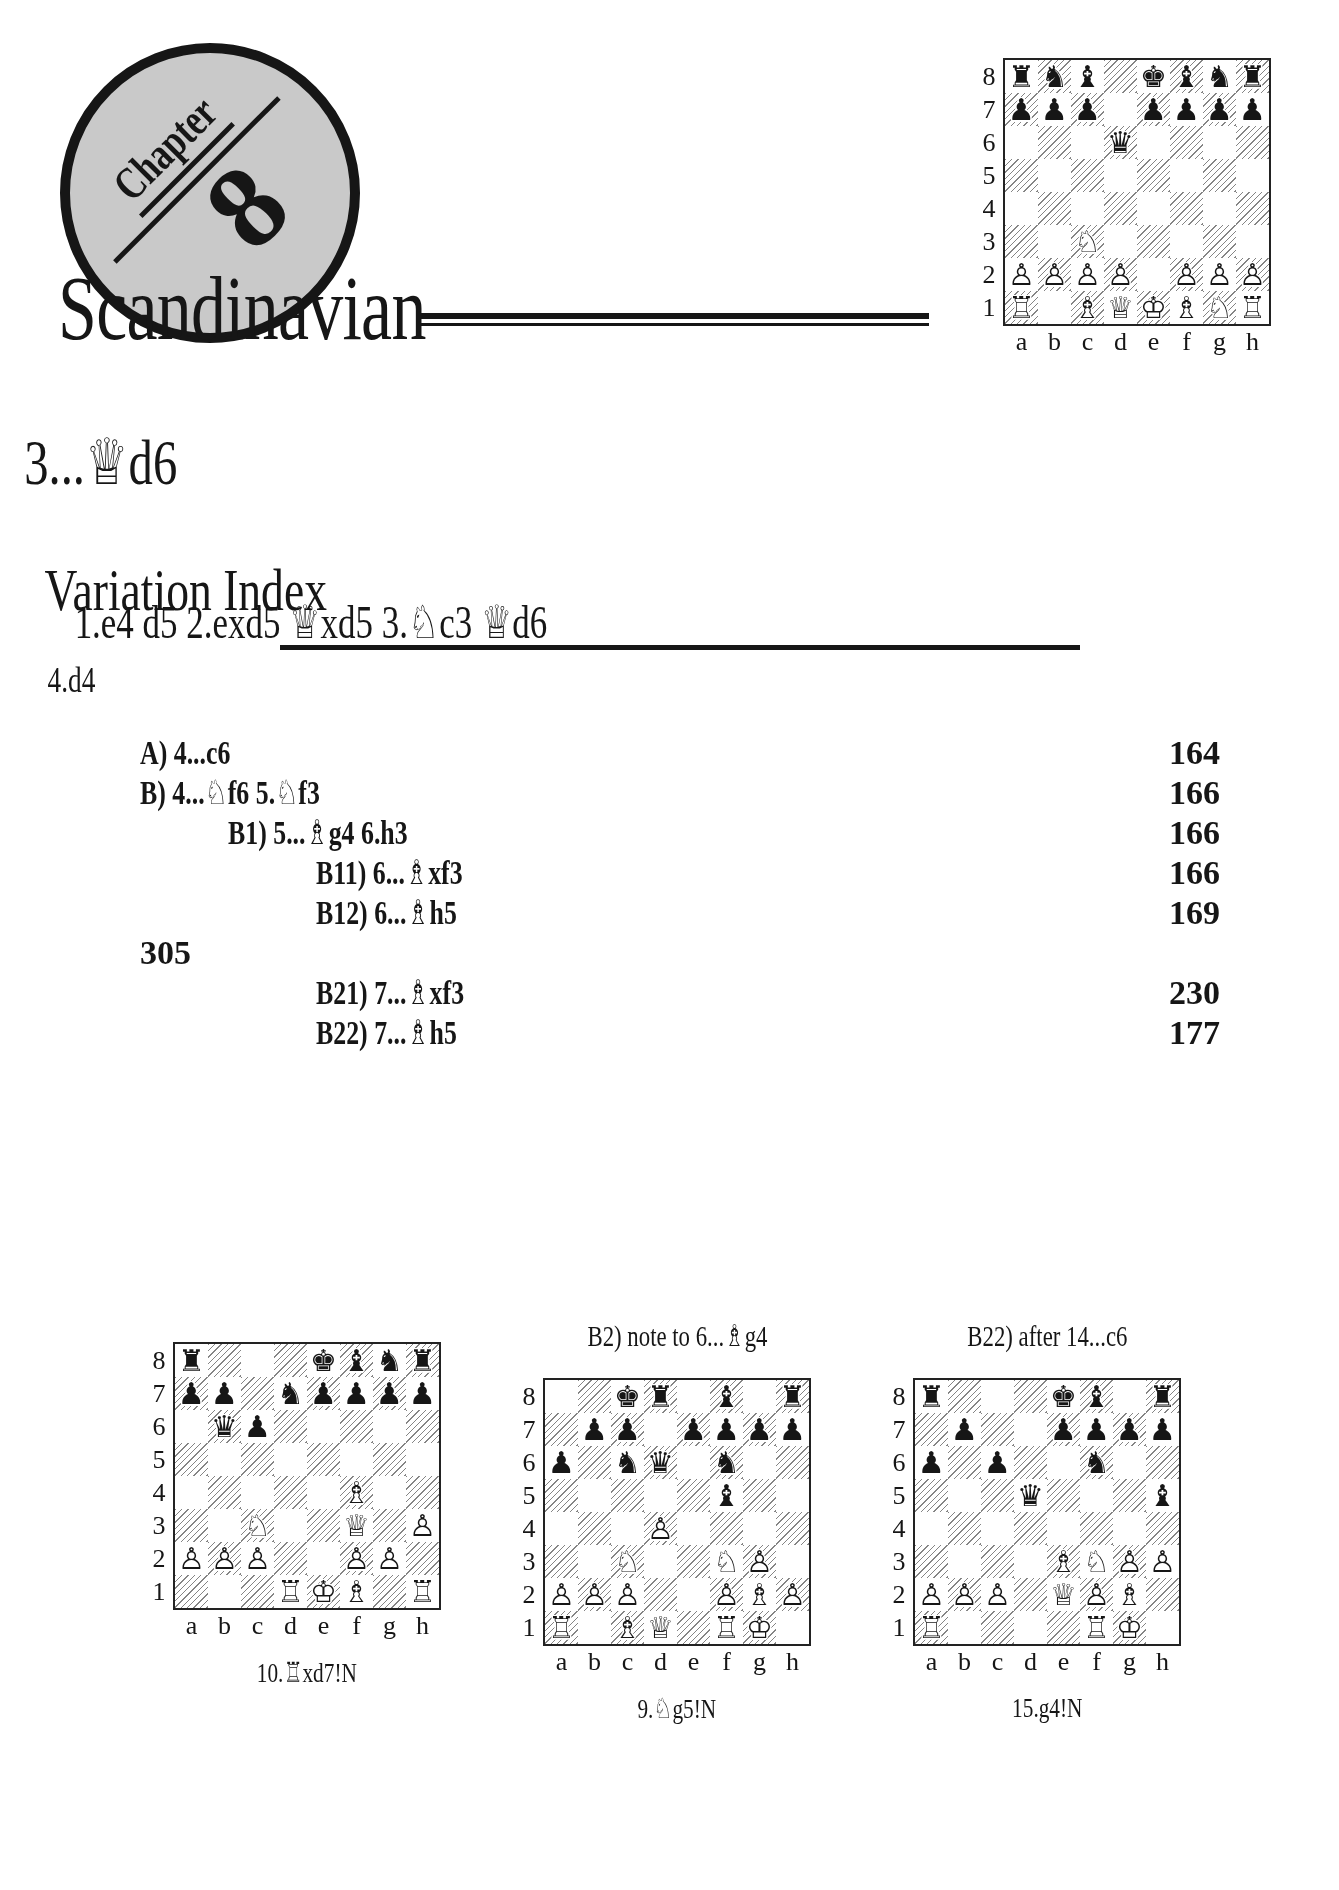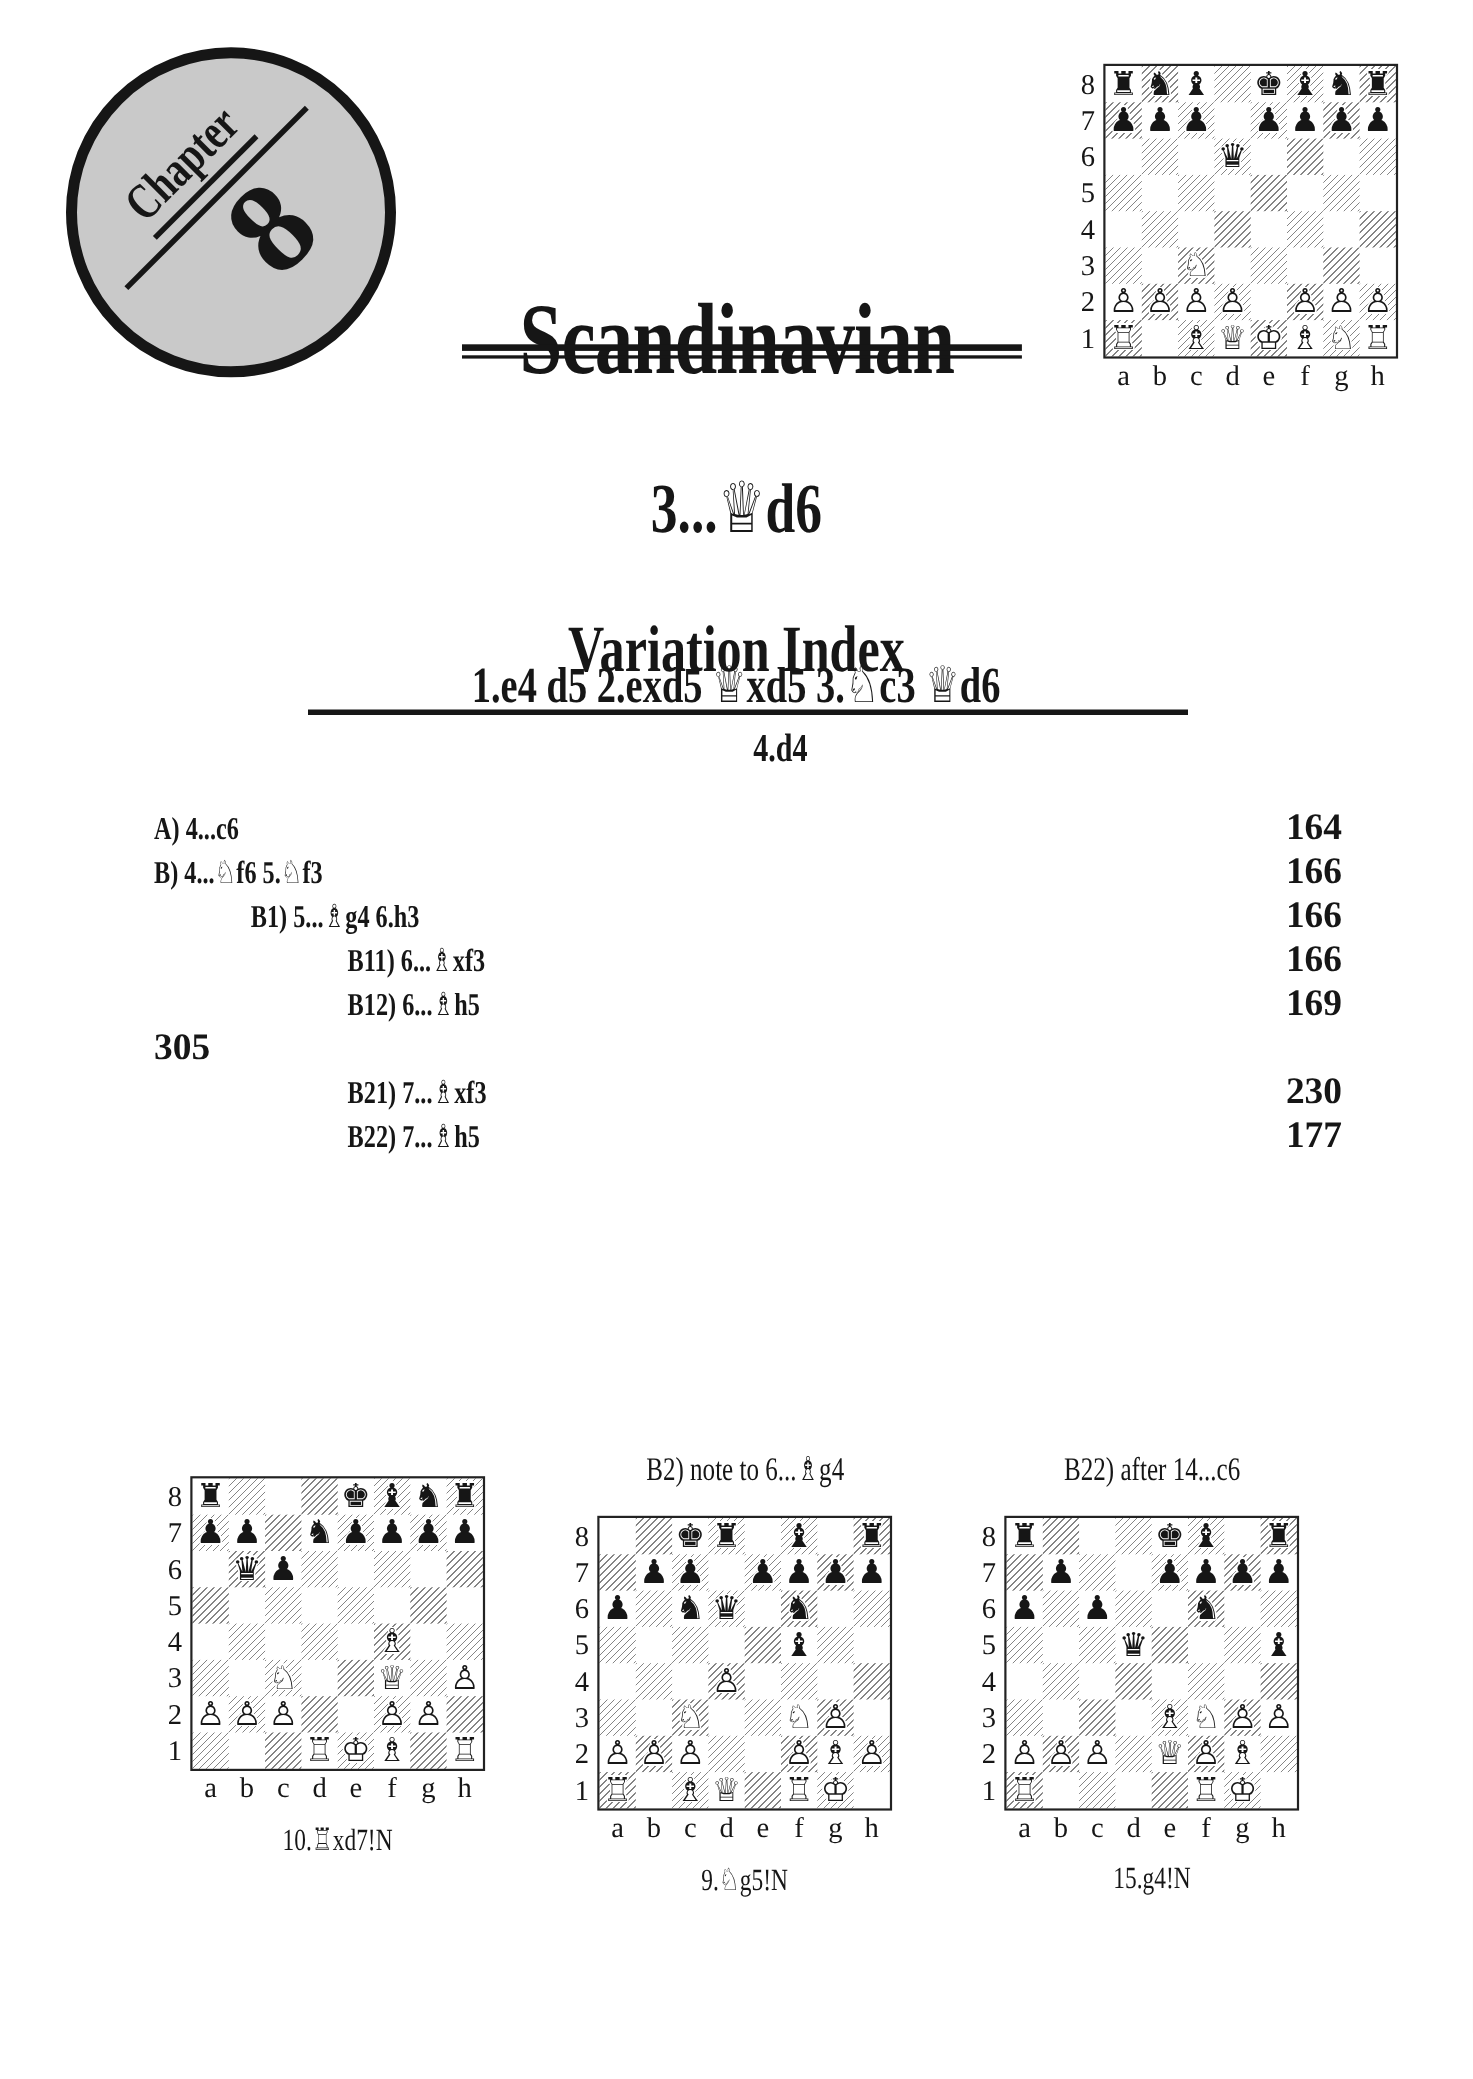--- a/index.html
+++ b/index.html
@@ -25,36 +25,36 @@
     font-size:46px;font-weight:bold;line-height:1;
     border-bottom:5px solid #161616;padding:0 4px 5px 4px;
   }
   .badge-slash{width:232px;height:5px;background:#161616;margin-top:9px;}
   .badge-number{
     font-size:118px;font-weight:bold;line-height:0.85;margin-top:2px;
     transform:translateX(16px);
   }
 
   
-  .h-center{position:absolute;left:0;width:100%;text-align:center;line-height:1;font-weight:bold;}
+  .h-center{position:absolute;left:0;width:100%;text-align:left;line-height:1;font-weight:normal;}
   .title{top:200px;font-size:92px;letter-spacing:-1px;}
   .title-rule{
     position:absolute;left:420px;top:313px;width:509px;height:4px;
     border-top:6px solid #161616;border-bottom:3px solid #161616;
   }
   .subtitle{top:378px;font-size:64px;}
   .vi-heading{top:500px;font-size:60px;}
   .moves-line{top:600px;font-size:46px;}
   .moves-rule{position:absolute;left:280px;top:645px;width:800px;height:5px;background:#161616;}
   .root-move{top:662px;font-size:36px;padding-left:40px;}
 
   
   .vi-rows{position:absolute;left:140px;right:119px;top:701px;font-weight:bold;}
   .vi-row{display:flex;justify-content:space-between;align-items:baseline;height:40px;line-height:40px;}
-  .vi-label{font-size:29px;}
+  .vi-label{font-size:34px;}
   .vi-page{font-size:34px;margin-top:32px;}
   .ind-1{padding-left:88px;}
   .ind-2{padding-left:176px;}
 
   
   .cb{display:flex;}
   .cb-ranks{display:flex;flex-direction:column;width:28px;padding-top:2px;}
   .cb-ranks span{height:33px;line-height:33px;text-align:center;font-size:26px;}
   .cb-main{display:flex;flex-direction:column;}
   .cb-board{

